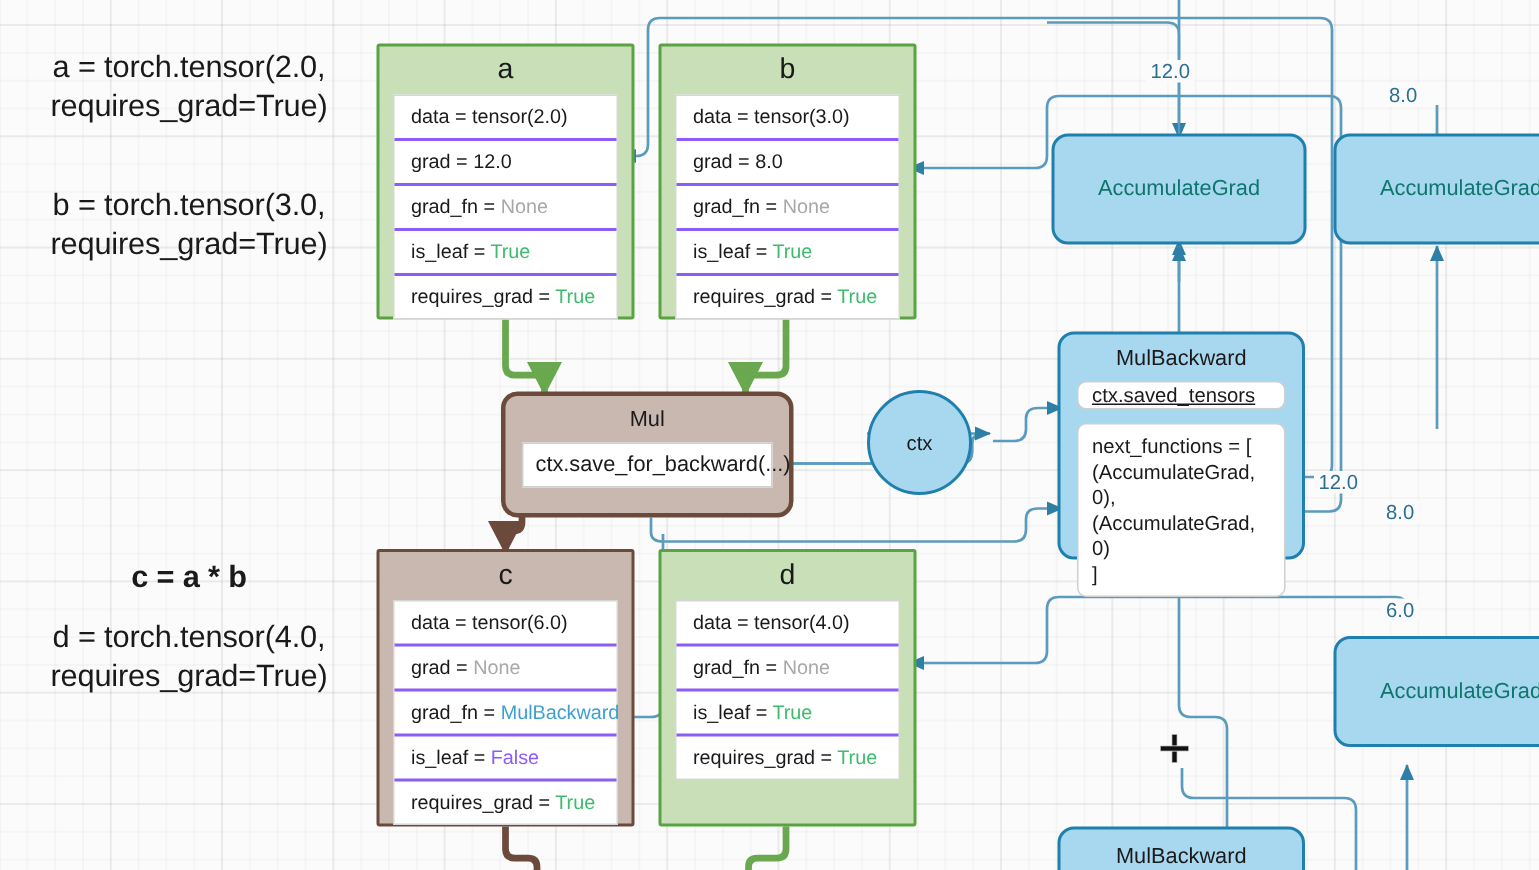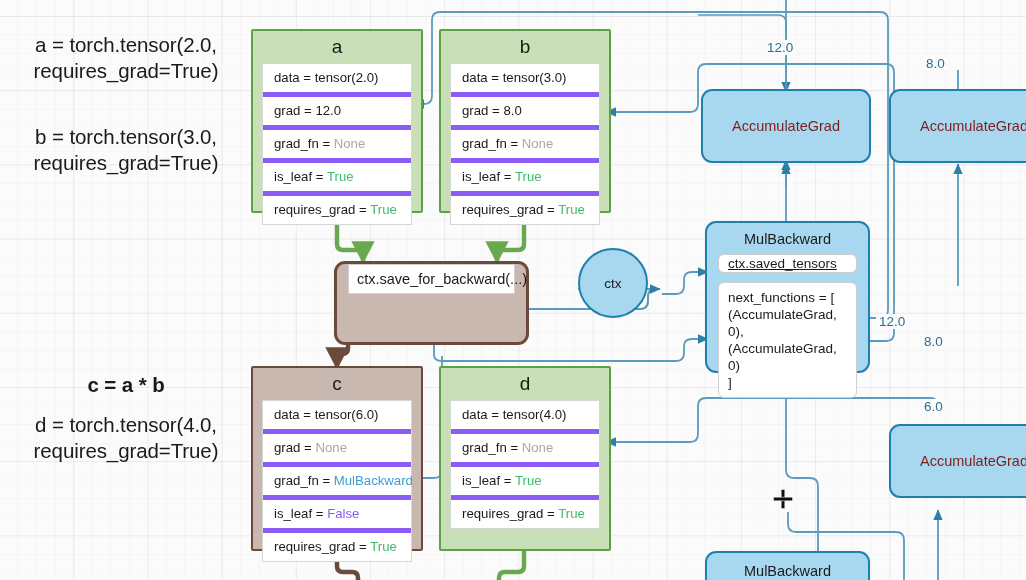--- a/index.html
+++ b/index.html
@@ -58,21 +58,21 @@
   }
   .tensor-rows{
     background:#fff;
     margin:0 9px 9px 9px;
     border:1px solid #d6d6d6;
   }
   .tensor-row{
     font-size:13.2px;
     color:#1a1a1a;
     padding:7px 9px 7px 11px;
-    border-bottom:5px solid #8b5cf6;
+    border-bottom:2px solid #8b5cf6;
     white-space:nowrap;
     line-height:14px;
   }
   .tensor-row:last-child{border-bottom:none;}
   .v-none{color:#a8a8a8;}
   .v-true{color:#3fbb6e;text-align:right;}
   .v-false{color:#8b5cf6;text-align:right;}
   .v-link{color:#3e9fd0;}
 
   
@@ -118,21 +118,21 @@
     padding-top:8px;padding-bottom:6px;line-height:17px;
   }
   .bw-field{
     background:#fff;border:1px solid #cfcfcf;border-radius:6px;
     margin:0 11px 9px 11px;
     font-size:13.5px;color:#1a1a1a;
     padding:6px 9px;white-space:pre-line;line-height:17px;
   }
   .bw-simple{
     display:flex;align-items:center;justify-content:center;
-    font-size:14.5px;color:#7f1d1d;height:100%;
+    font-size:14.5px;color:#0f766e;height:100%;
   }
 
   
   .edge-label{
     position:absolute;
     font-size:13.5px;
     color:#2a6f92;
     background:#fbfbfb;
     padding:0 3px;
     line-height:15px;
@@ -267,24 +267,25 @@
   <div class="tensor-title">d</div>
   <div class="tensor-rows">
     <div class="tensor-row"><span>data = </span><span>tensor(4.0)</span></div>
     <div class="tensor-row"><span>grad_fn = </span><span class="v-none">None</span></div>
     <div class="tensor-row"><span>is_leaf = </span><span class="v-true">True</span></div>
     <div class="tensor-row"><span>requires_grad = </span><span class="v-true">True</span></div>
   </div>
 </div>
 
 <div class="op-node" style="left:334px;top:261px;width:195px;height:84px;">
+  <div class="op-title">Mul</div>
   <div class="op-field">ctx.save_for_backward(...)</div>
 </div>
 
-<div class="ctx-circle" style="left:578px;top:248px;width:70px;height:70px;text-align:right;">
+<div class="ctx-circle" style="left:578px;top:260px;width:70px;height:70px;text-align:right;">
   <span>ctx</span>
 </div>
 
 <div class="bw-node" style="left:705px;top:221px;width:165px;height:152px;">
   <div class="bw-title">MulBackward</div>
   <div class="bw-field" style="padding:0 9px;text-decoration:underline;">ctx.saved_tensors</div>
   <div class="bw-field">next_functions = [
   (AccumulateGrad, 0),
   (AccumulateGrad, 0)
 ]</div>

